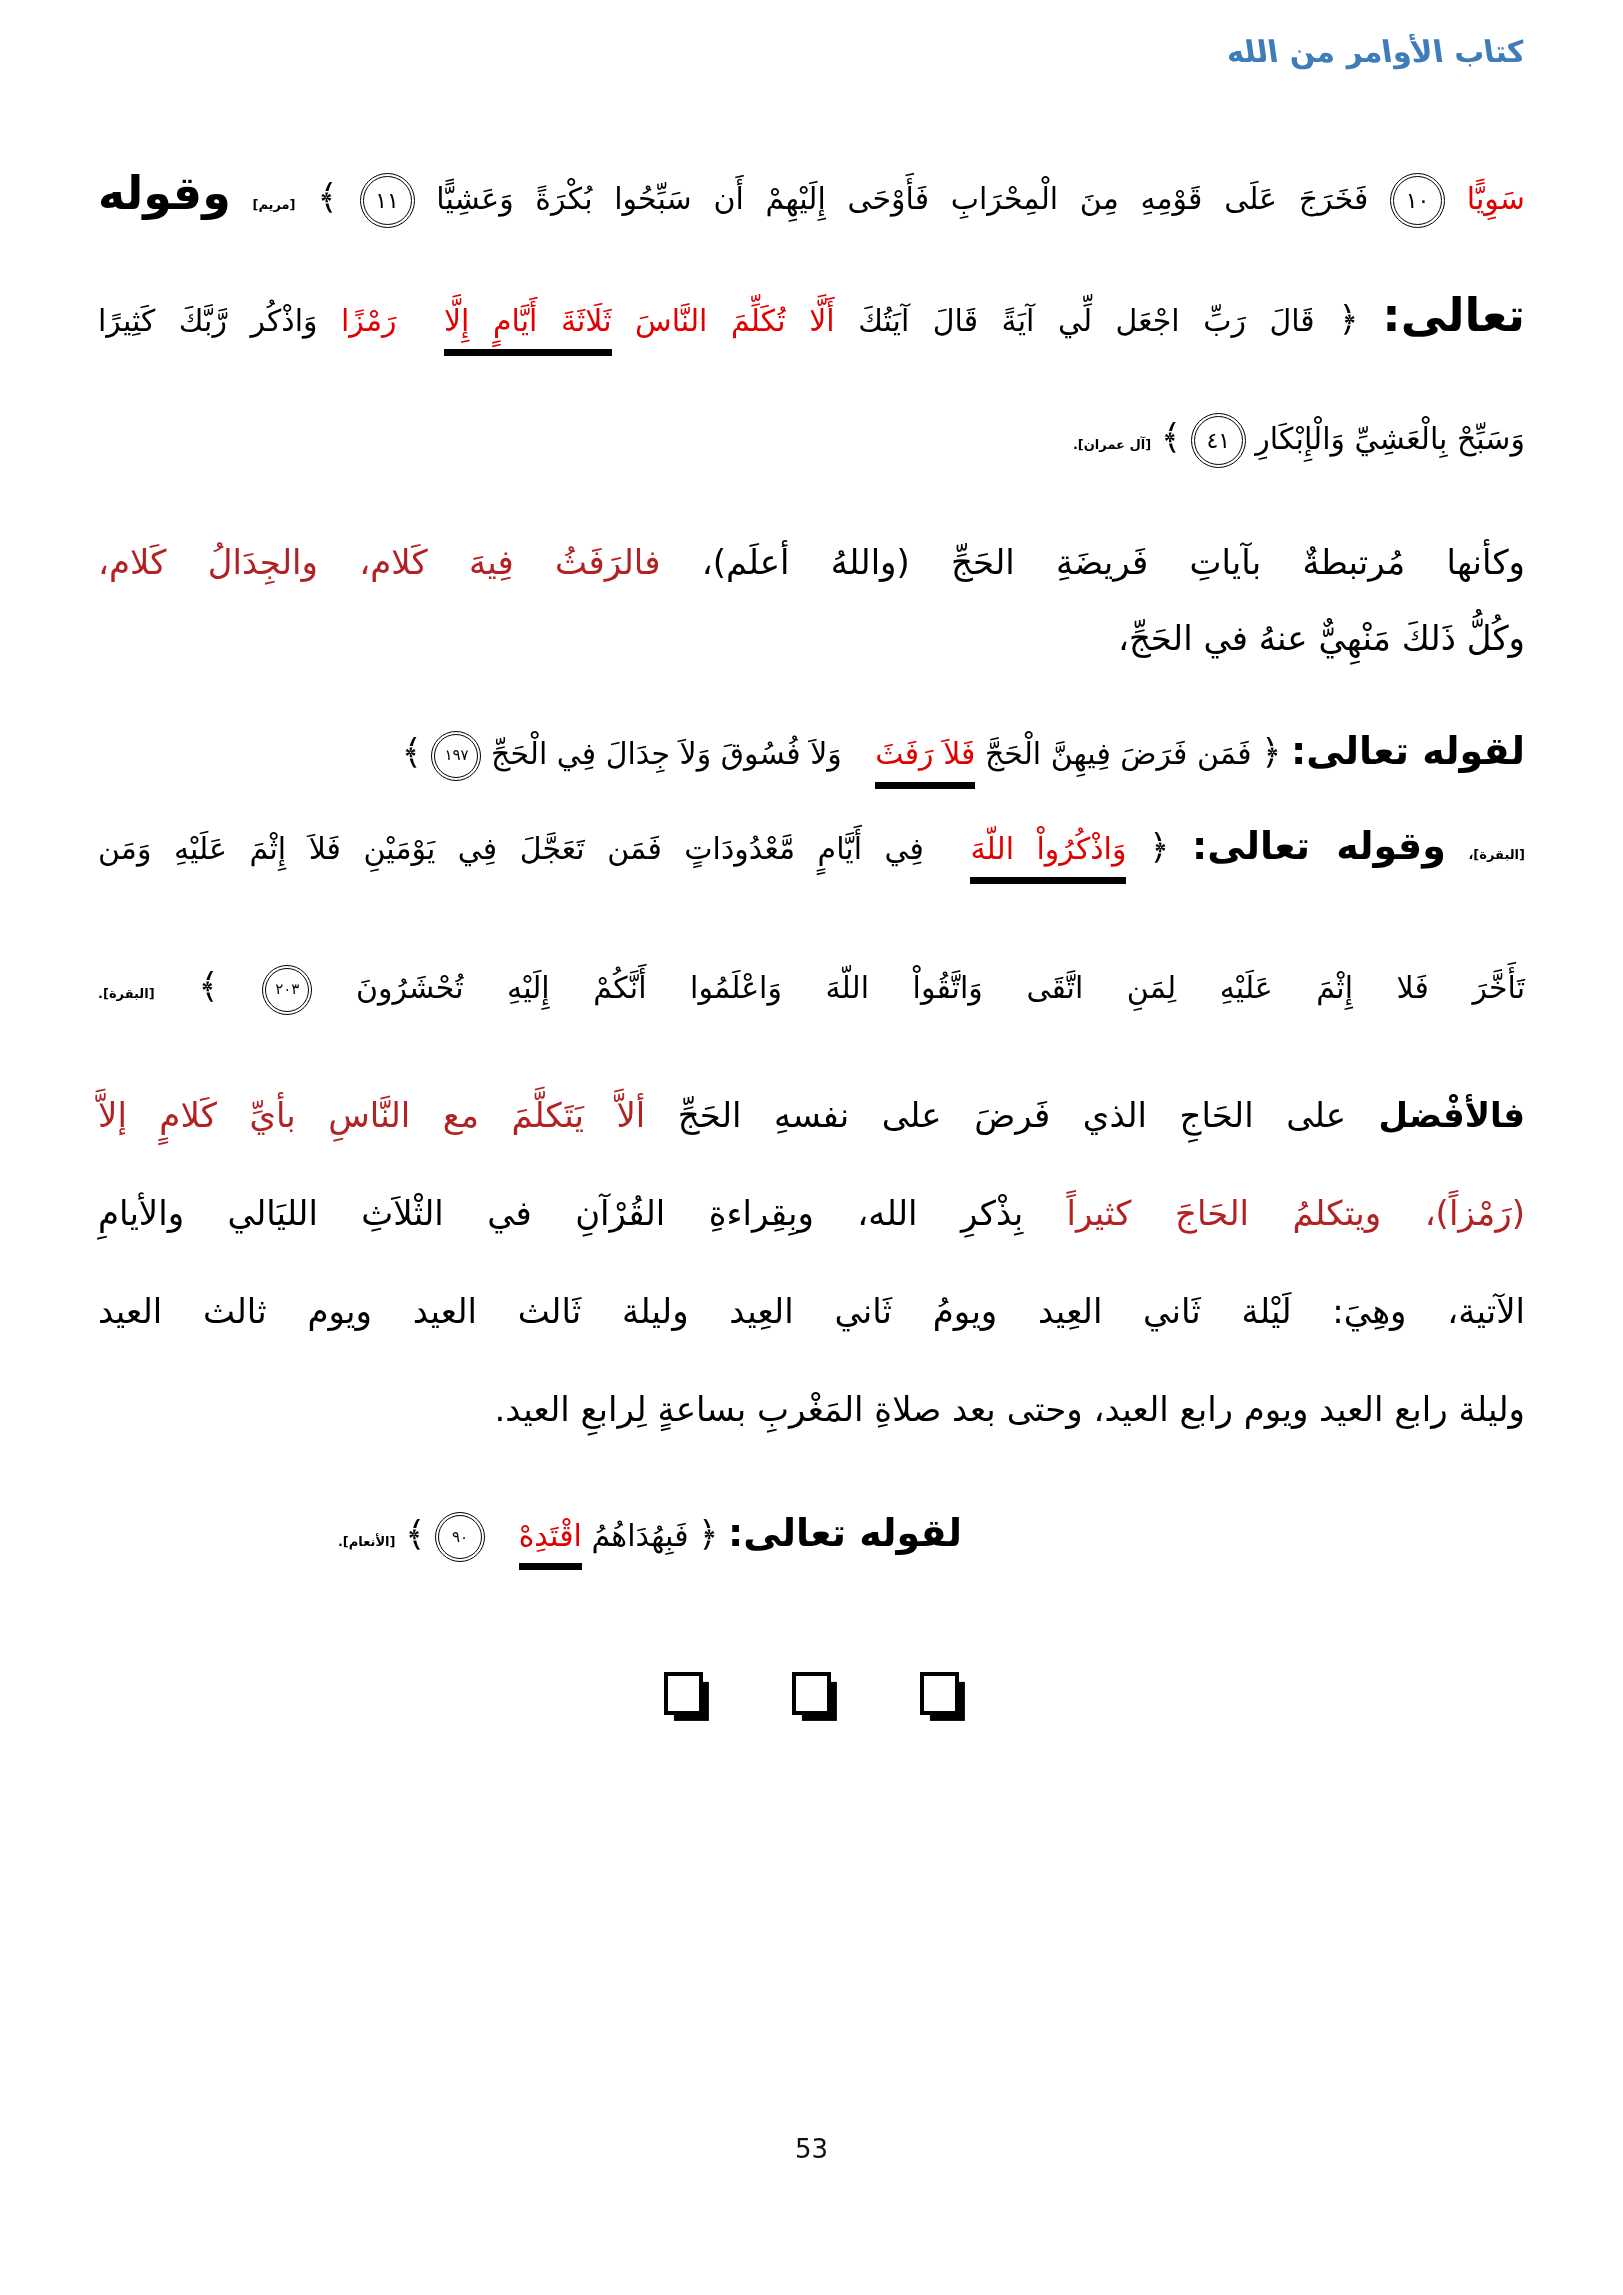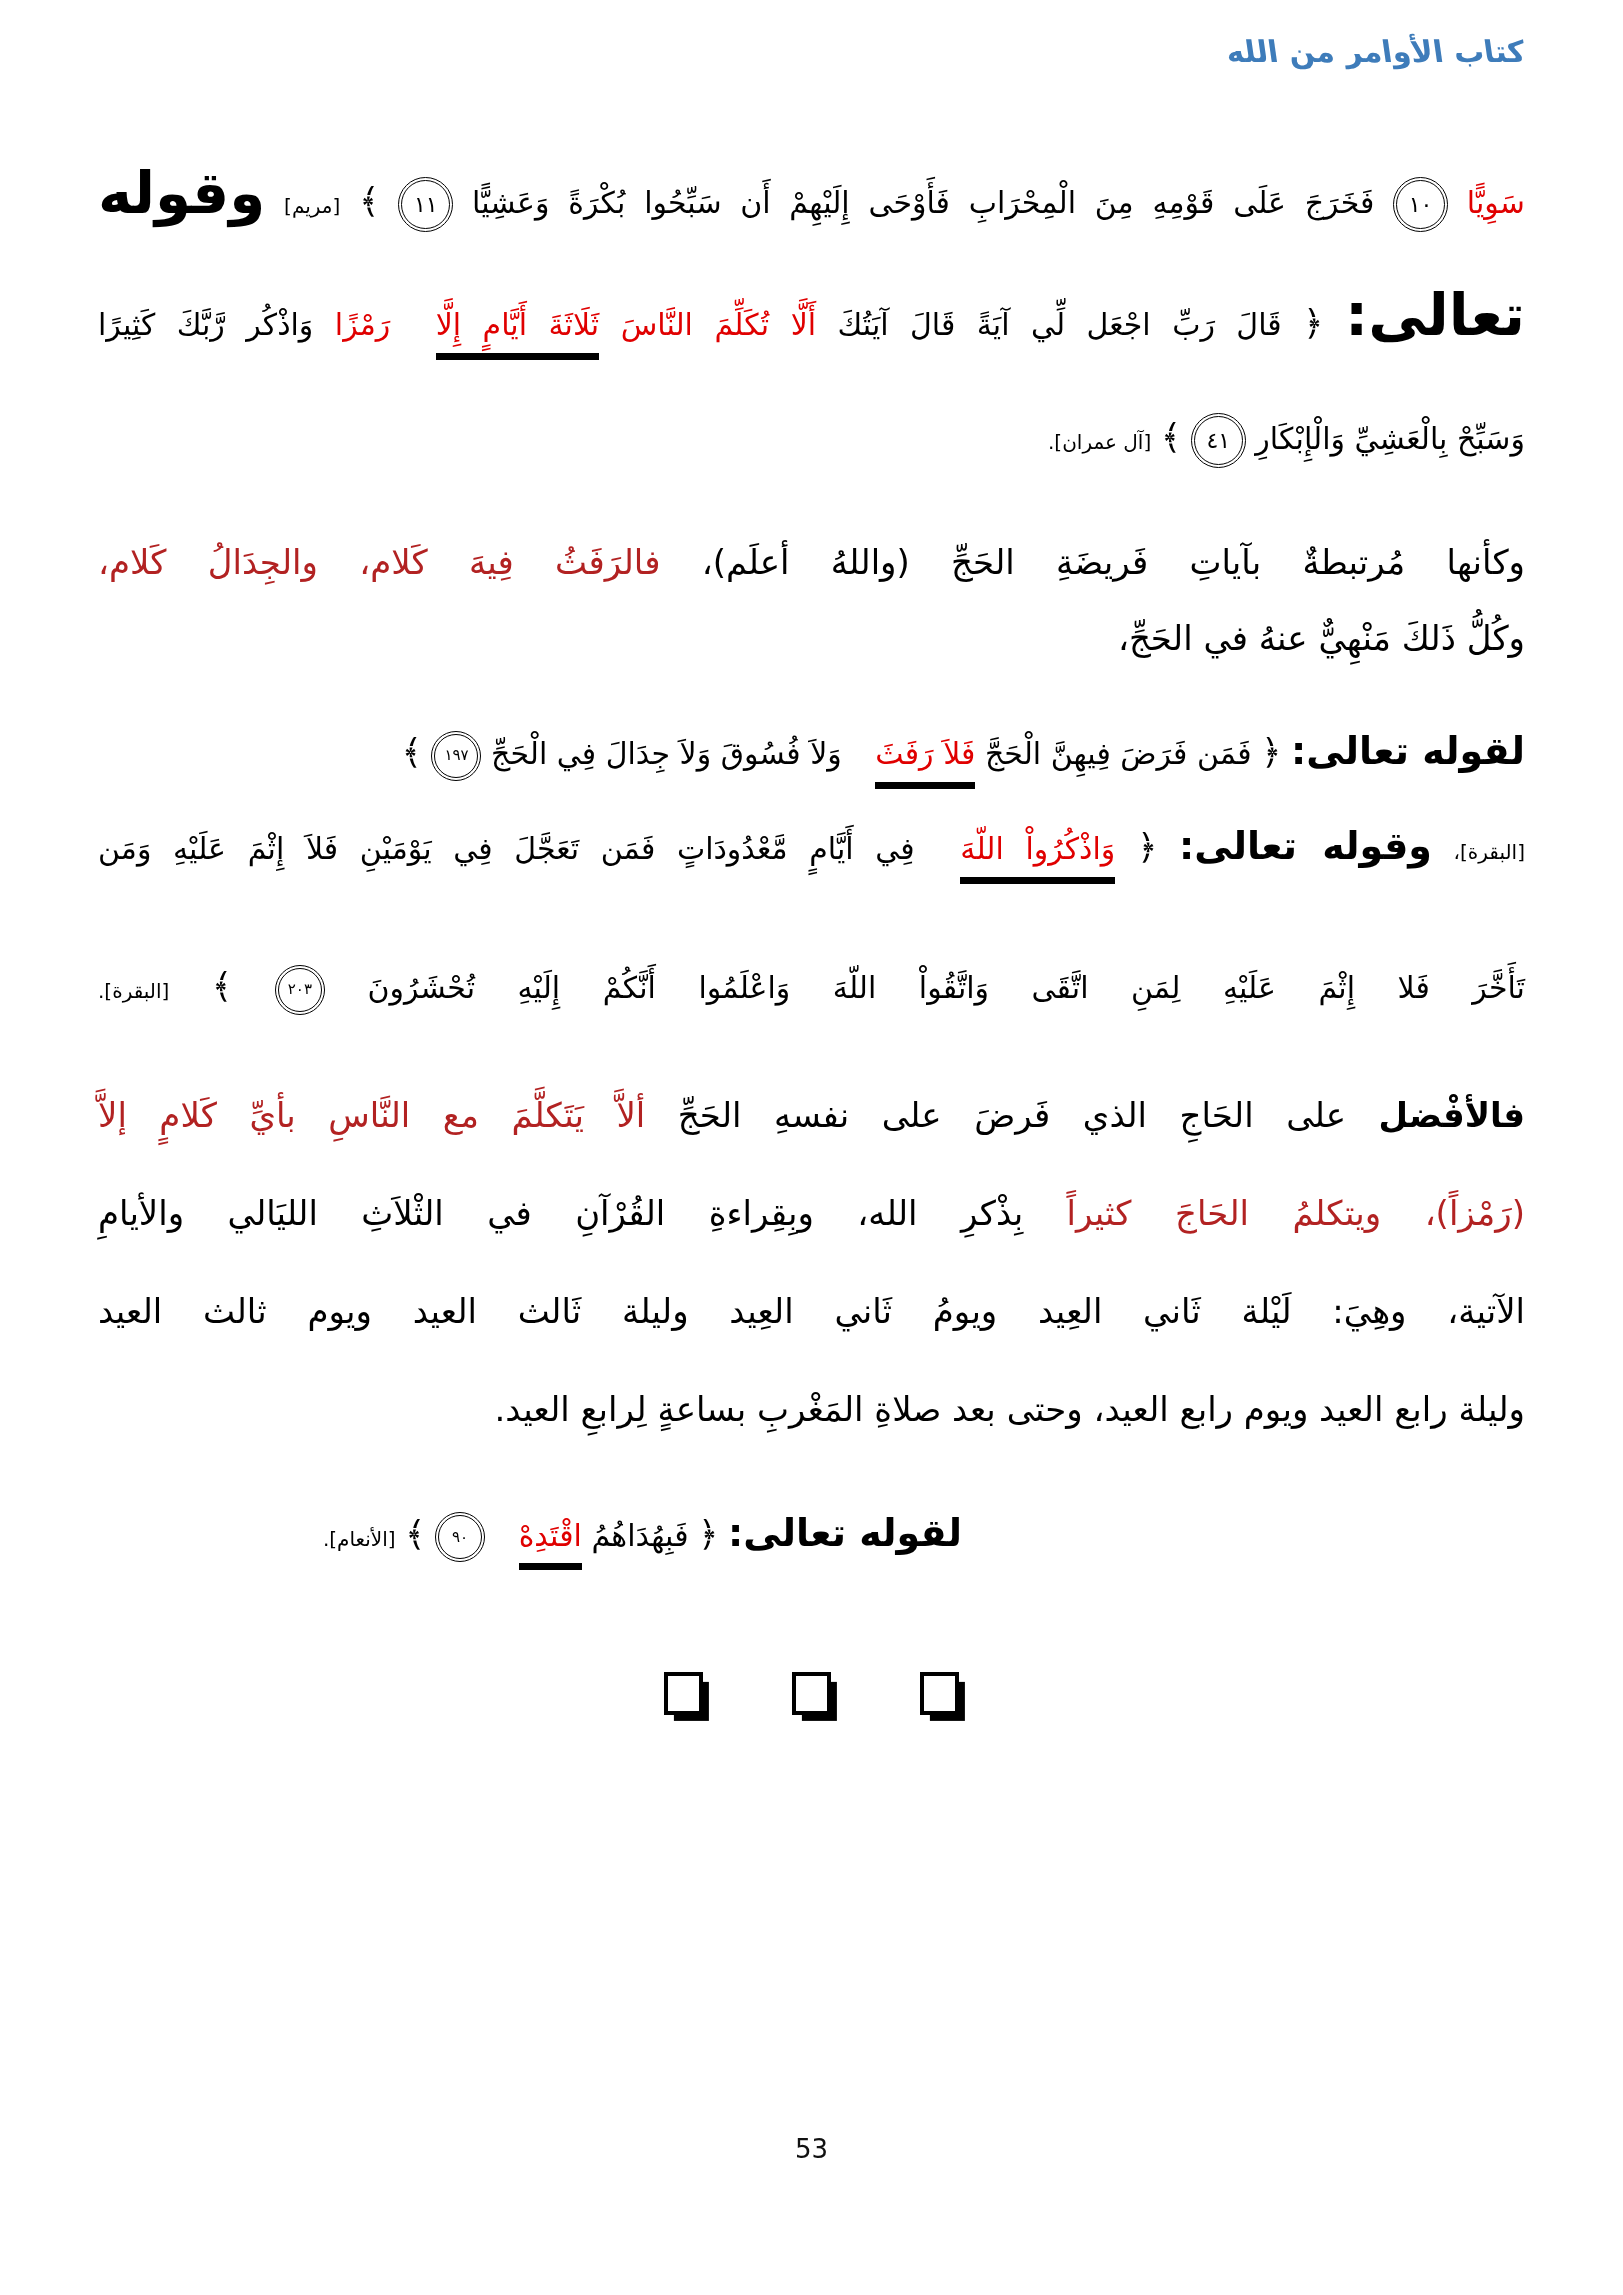--- a/index.html
+++ b/index.html
@@ -24,26 +24,26 @@
   }
 
   
   .line{position:relative;}
   .just{text-align:justify;text-align-last:justify;}
   .rstart{text-align:right;}
 
   
   .quran{height:122px;line-height:122px;font-size:30px;}
   .quran .q{letter-spacing:0.7px;}
-  .bigbold{font-size:58px;font-weight:bold;letter-spacing:0;}
+  .bigbold{font-size:46px;font-weight:bold;letter-spacing:0;}
   .midbold{font-size:38px;font-weight:bold;}
   .red{color:var(--quran-red,#e00000);}
   .red2{color:var(--body-red,#b22222);}
   .ul{border-bottom:7.2px solid #000;padding-bottom:10.5px;margin-left:24px;}
-  .ref{font-size:20px;font-weight:normal;}
+  .ref{font-size:13px;font-weight:bold;}
   .bracket{font-size:35px;}
   .vnum{
     display:inline-flex;align-items:center;justify-content:center;
     width:47px;height:47px;border:4.6px double #000;border-radius:50%;
     font-size:22px;line-height:1;vertical-align:middle;
     background:#fff;
   }
   .vnum.small{width:42px;height:42px;font-size:15px;}
 
   

